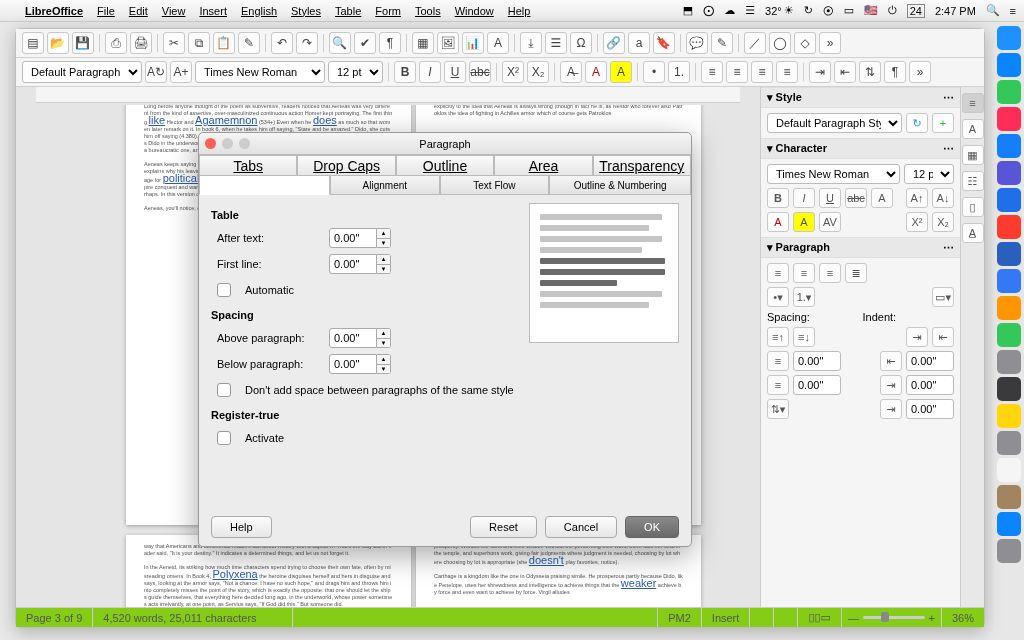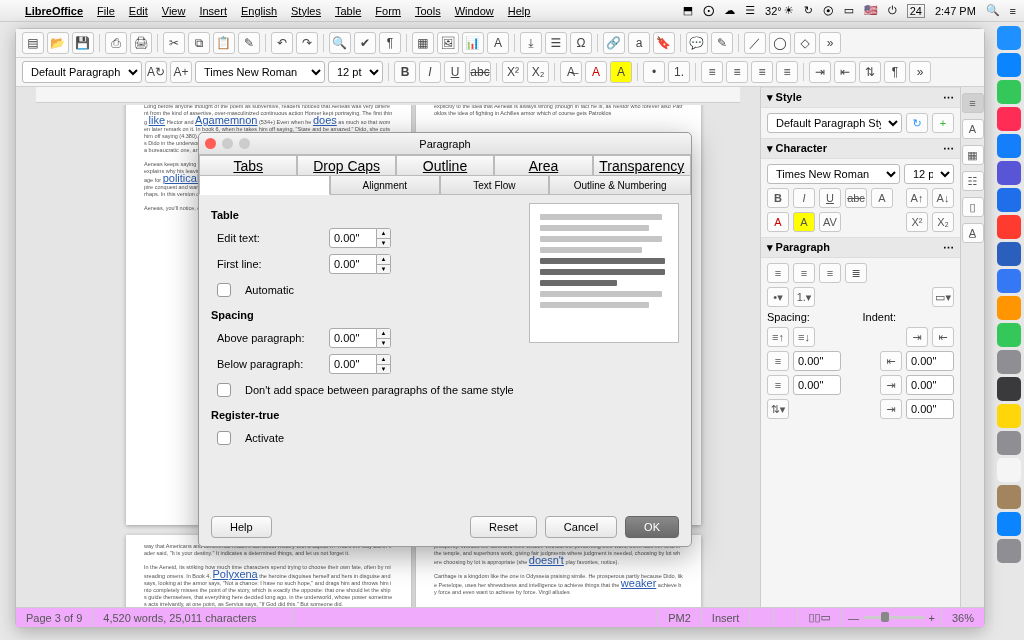--- a/index.html
+++ b/index.html
@@ -44,21 +44,21 @@
   .sidebar .title{ padding:4px 6px; font-weight:bold; border-bottom:1px solid #ddd; display:flex; justify-content:space-between; align-items:center;}
   .sidebar .section-head{ background:#e8e8e8; padding:3px 6px; font-weight:bold; border-top:1px solid #ddd; border-bottom:1px solid #ddd; display:flex; justify-content:space-between; align-items:center;}
   .sidebar .section-body{ padding:5px 6px; display:flex; flex-direction:column; gap:4px;}
   .sidebar select,.sidebar input{ height:20px; border:1px solid #bbb; border-radius:3px; background:#fff; padding:0 4px; width:100%;}
   .row{display:flex;align-items:center;gap:4px;}
   .iconbtn{width:22px;height:20px;border:1px solid #c8c8c8;border-radius:3px;background:#fcfcfc;display:flex;align-items:center;justify-content:center;font-size:11px;color:#555;}
   .spin{display:flex;align-items:center;}
   .spin input{width:48px;}
 
   
-  .statusbar { height:20px; background:#f0abfc; border-top:1px solid #ccc; display:flex; align-items:flex-start; font-size:10px; color:#555;}
+  .statusbar { height:20px; background:#84cc16; border-top:1px solid #ccc; display:flex; align-items:flex-start; font-size:10px; color:#555;}
   .statusbar > div{padding:0 10px; border-right:1px solid #ccc; height:100%; display:flex; align-items:center;}
   .statusbar .slider{flex:0 0 100px; display:flex; align-items:center; gap:4px; padding:0 6px;}
   .statusbar .track{flex:1;height:3px;background:#ccc;border-radius:2px;position:relative;}
   .statusbar .thumb{position:absolute;width:8px;height:10px;background:#888;border-radius:2px;top:-4px;left:30%;}
 
   
   .dialog { position:absolute; left:198px; top:132px; width:494px; height:415px; background:#ececec; border:1px solid #9a9a9a; border-radius:5px; box-shadow:0 8px 30px rgba(0,0,0,.35); display:flex; flex-direction:column; }
   .dialog .dtitle{height:22px;background:linear-gradient(#f5f5f5,#e2e2e2);border-bottom:1px solid #bbb;display:flex;align-items:center;justify-content:center;border-radius:5px 5px 0 0;position:relative;}
   .dialog .traffic{left:6px;}
   .dialog .tabs{display:flex;}
@@ -380,21 +380,21 @@
         <div class="line" style="width:80%"></div>
       <div class="line dark" style="width:98%"></div>
         <div class="line dark" style="width:98%"></div>
         <div class="line dark" style="width:60%"></div>
       <div class="line" style="width:95%"></div>
         <div class="line" style="width:85%"></div>
     </div>
 
     <div class="section-label">Table</div>
     <div class="form-row">
-        <label>Edit text:</label>
+        <label>After text:</label>
       <div class="num">
           <input value="0.00&quot;" style="">
           <div class="stepper">
             <span>▲</span>
             <span>▼</span>
           </div>
         </div>
       </div>
     <div class="form-row">
         <label>First line:</label>

